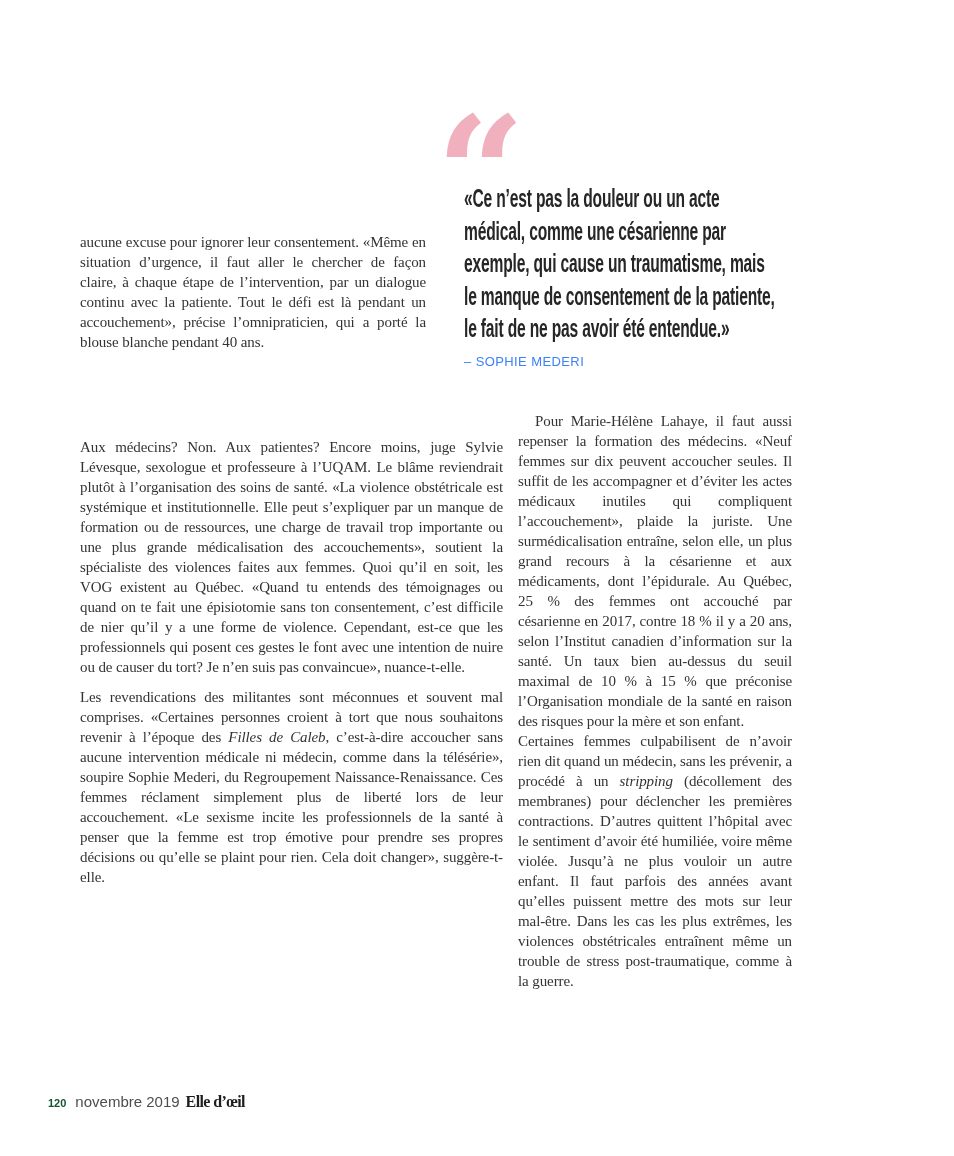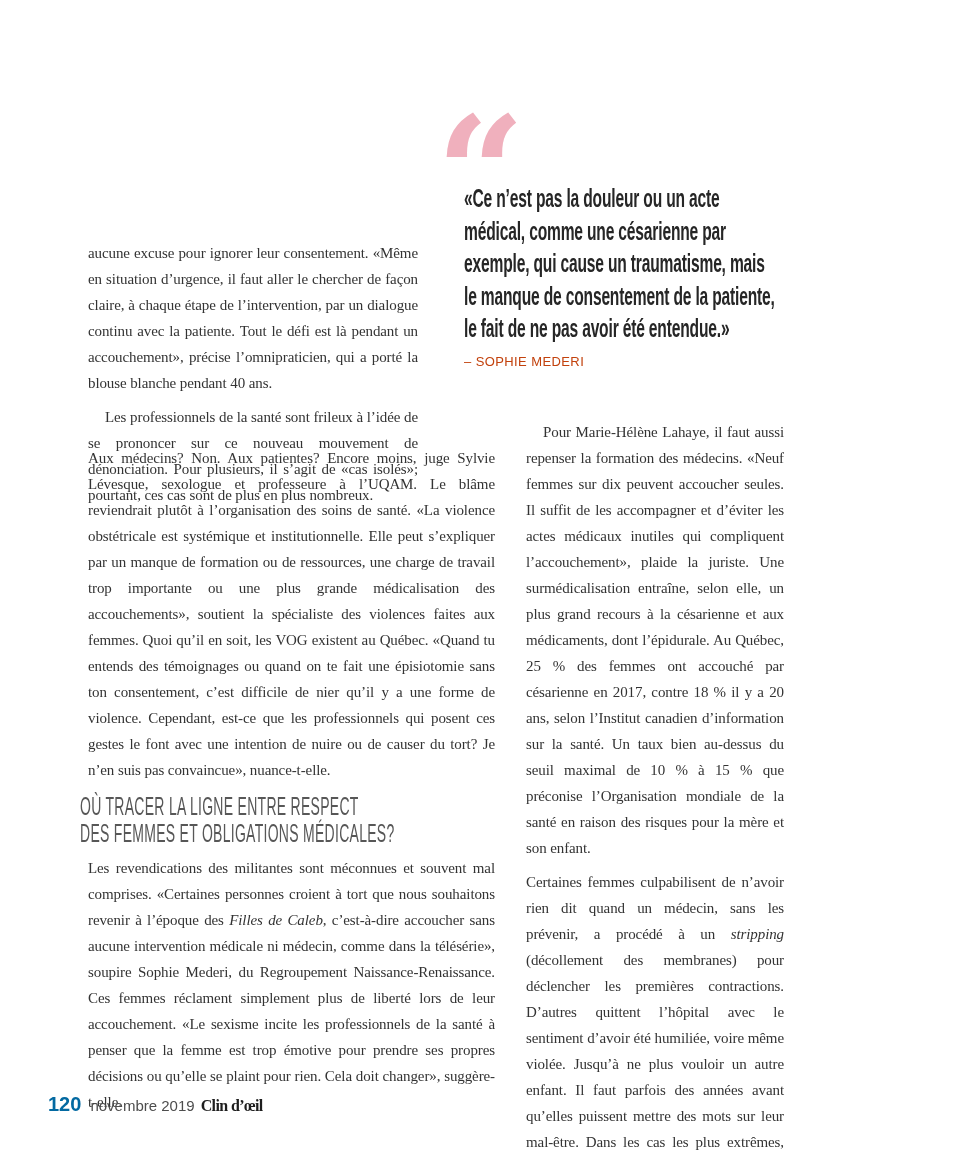--- a/index.html
+++ b/index.html
@@ -5,21 +5,21 @@
   html,body{margin:0;padding:0;}
   body{
     width:954px;height:1156px;background:#ffffff;position:relative;
     font-family:"Liberation Serif", serif;overflow:hidden;
   }
   .page{position:absolute;inset:0;}
 
   
   .textblock{position:absolute;}
   .para{
-    margin:8px;font-size:15px;line-height:26px;color:#333333;
+    margin:0;font-size:15px;line-height:20px;color:#333333;
     text-align:justify;letter-spacing:-0.1px;
     hyphens:auto;-webkit-hyphens:auto;
   }
   .para.indent{text-indent:17px;}
   .ital{font-style:italic;}
 
   
   .col-top-left{left:80px;top:232px;width:346px;}
   .col-left-main{left:80px;top:437px;width:423px;}
   .col-right{left:518px;top:411px;width:274px;}
@@ -45,26 +45,26 @@
   .quote-lines{position:relative;margin-left:24px;padding-top:32px;}
   .quote-line{
     font-family:"Liberation Sans", sans-serif;font-weight:700;
     font-size:26px;line-height:32.5px;color:#262626;
     white-space:nowrap;letter-spacing:-0.3px;
     transform:scaleX(0.60);transform-origin:0 50%;
   }
   .quote-attr{
     margin-left:24px;margin-top:9px;
     font-family:"Liberation Sans", sans-serif;
-    font-size:13px;color:#c2410c;letter-spacing:0.4px;
+    font-size:13px;color:#3b82f6;letter-spacing:0.4px;
   }
 
   
   .footer{position:absolute;left:48px;top:1093px;font-family:"Liberation Sans", sans-serif;display:flex;align-items:baseline;}
-  .page-num{font-weight:700;font-size:20px;color:#0369a1;}
+  .page-num{font-weight:700;font-size:11px;color:#14532d;}
   .issue{font-size:15px;color:#4d4d4d;margin-left:9px;}
   .brand{font-family:"Liberation Serif", serif;font-weight:700;font-size:16px;color:#1e1e1e;letter-spacing:-0.6px;margin-left:6px;}
 </style>
 </head>
 <body>
 
 <div class="page">
 
   <div class="pull-quote">
     <div class="quote-mark" style="color: rgb(240, 176, 189);">“</div>
@@ -73,50 +73,45 @@
         <div class="quote-line">médical, comme une césarienne par</div>
         <div class="quote-line">exemple, qui cause un traumatisme, mais</div>
         <div class="quote-line">le manque de consentement de la patiente,</div>
         <div class="quote-line">le fait de ne pas avoir été entendue.»</div>
       </div>
     <div class="quote-attr">– SOPHIE MEDERI</div>
   </div>
 
   <div class="textblock col-top-left">
       <p class="para"><span>aucune excuse pour ignorer leur consentement. «Même en situation d’urgence, il faut aller le chercher de façon claire, à chaque étape de l’intervention, par un dialogue continu avec la patiente. Tout le défi est là pendant un accouchement», précise l’omnipraticien, qui a porté la blouse blanche pendant 40 ans.</span></p>
-      <p class="para indent"><span>Les professionnels de la santé sont frileux à l’idée de se prononcer sur ce nouveau mouvement de dénonciation. Pour plusieurs, il s’agit de «cas isolés»; pourtant, ces cas sont de plus en plus nombreux.</span></p>
     </div>
 
   <div class="textblock col-left-main">
     <div class="section">
       <div>
           <p class="para"><span>Aux médecins? Non. Aux patientes? Encore moins, juge Sylvie Lévesque, sexologue et professeure à l’UQAM. Le blâme reviendrait plutôt à l’organisation des soins de santé. «La violence obstétricale est systémique et institutionnelle. Elle peut s’expliquer par un manque de formation ou de ressources, une charge de travail trop importante ou une plus grande médicalisation des accouchements», soutient la spécialiste des violences faites aux femmes. Quoi qu’il en soit, les VOG existent au Québec. «Quand tu entends des témoignages ou quand on te fait une épisiotomie sans ton consentement, c’est difficile de nier qu’il y a une forme de violence. Cependant, est-ce que les professionnels qui posent ces gestes le font avec une intention de nuire ou de causer du tort? Je n’en suis pas convaincue», nuance-t-elle.</span></p>
         </div>
     </div>
     <div class="section">
-      <div class="heading">
-          <div class="heading-line">OÙ TRACER LA LIGNE ENTRE RESPECT</div>
-          <div class="heading-line">DES FEMMES ET OBLIGATIONS MÉDICALES?</div>
-        </div>
       <div>
           <p class="para"><span>Les revendications des militantes sont méconnues et souvent mal comprises. «Certaines personnes croient à tort que nous souhaitons revenir à l’époque des </span><span class="ital">Filles de Caleb</span><span>, c’est-à-dire accoucher sans aucune intervention médicale ni médecin, comme dans la télésérie», soupire Sophie Mederi, du Regroupement Naissance-Renaissance. Ces femmes réclament simplement plus de liberté lors de leur accouchement. «Le sexisme incite les professionnels de la santé à penser que la femme est trop émotive pour prendre ses propres décisions ou qu’elle se plaint pour rien. Cela doit changer», suggère-t-elle.</span></p>
         </div>
     </div>
   </div>
 
   <div class="textblock col-right">
     <div>
         <p class="para indent"><span>Pour Marie-Hélène Lahaye, il faut aussi repenser la formation des médecins. «Neuf femmes sur dix peuvent accoucher seules. Il suffit de les accompagner et d’éviter les actes médicaux inutiles qui compliquent l’accouchement», plaide la juriste. Une surmédicalisation entraîne, selon elle, un plus grand recours à la césarienne et aux médicaments, dont l’épidurale. Au Québec, 25 % des femmes ont accouché par césarienne en 2017, contre 18 % il y a 20 ans, selon l’Institut canadien d’information sur la santé. Un taux bien au-dessus du seuil maximal de 10 % à 15 % que préconise l’Organisation mondiale de la santé en raison des risques pour la mère et son enfant.</span></p>
       </div>
     <div class="section">
       <div>
           <p class="para"><span>Certaines femmes culpabilisent de n’avoir rien dit quand un médecin, sans les prévenir, a procédé à un </span><span class="ital">stripping</span><span> (décollement des membranes) pour déclencher les premières contractions. D’autres quittent l’hôpital avec le sentiment d’avoir été humiliée, voire même violée. Jusqu’à ne plus vouloir un autre enfant. Il faut parfois des années avant qu’elles puissent mettre des mots sur leur mal-être. Dans les cas les plus extrêmes, les violences obstétricales entraînent même un trouble de stress post-traumatique, comme à la guerre.</span></p>
         </div>
     </div>
   </div>
 
   <div class="footer">
     <span class="page-num">120</span>
     <span class="issue">novembre 2019</span>
-    <span class="brand">Clin d’œil</span>
+    <span class="brand">Elle d’œil</span>
   </div>
 
 </div>
 
 </body></html>

